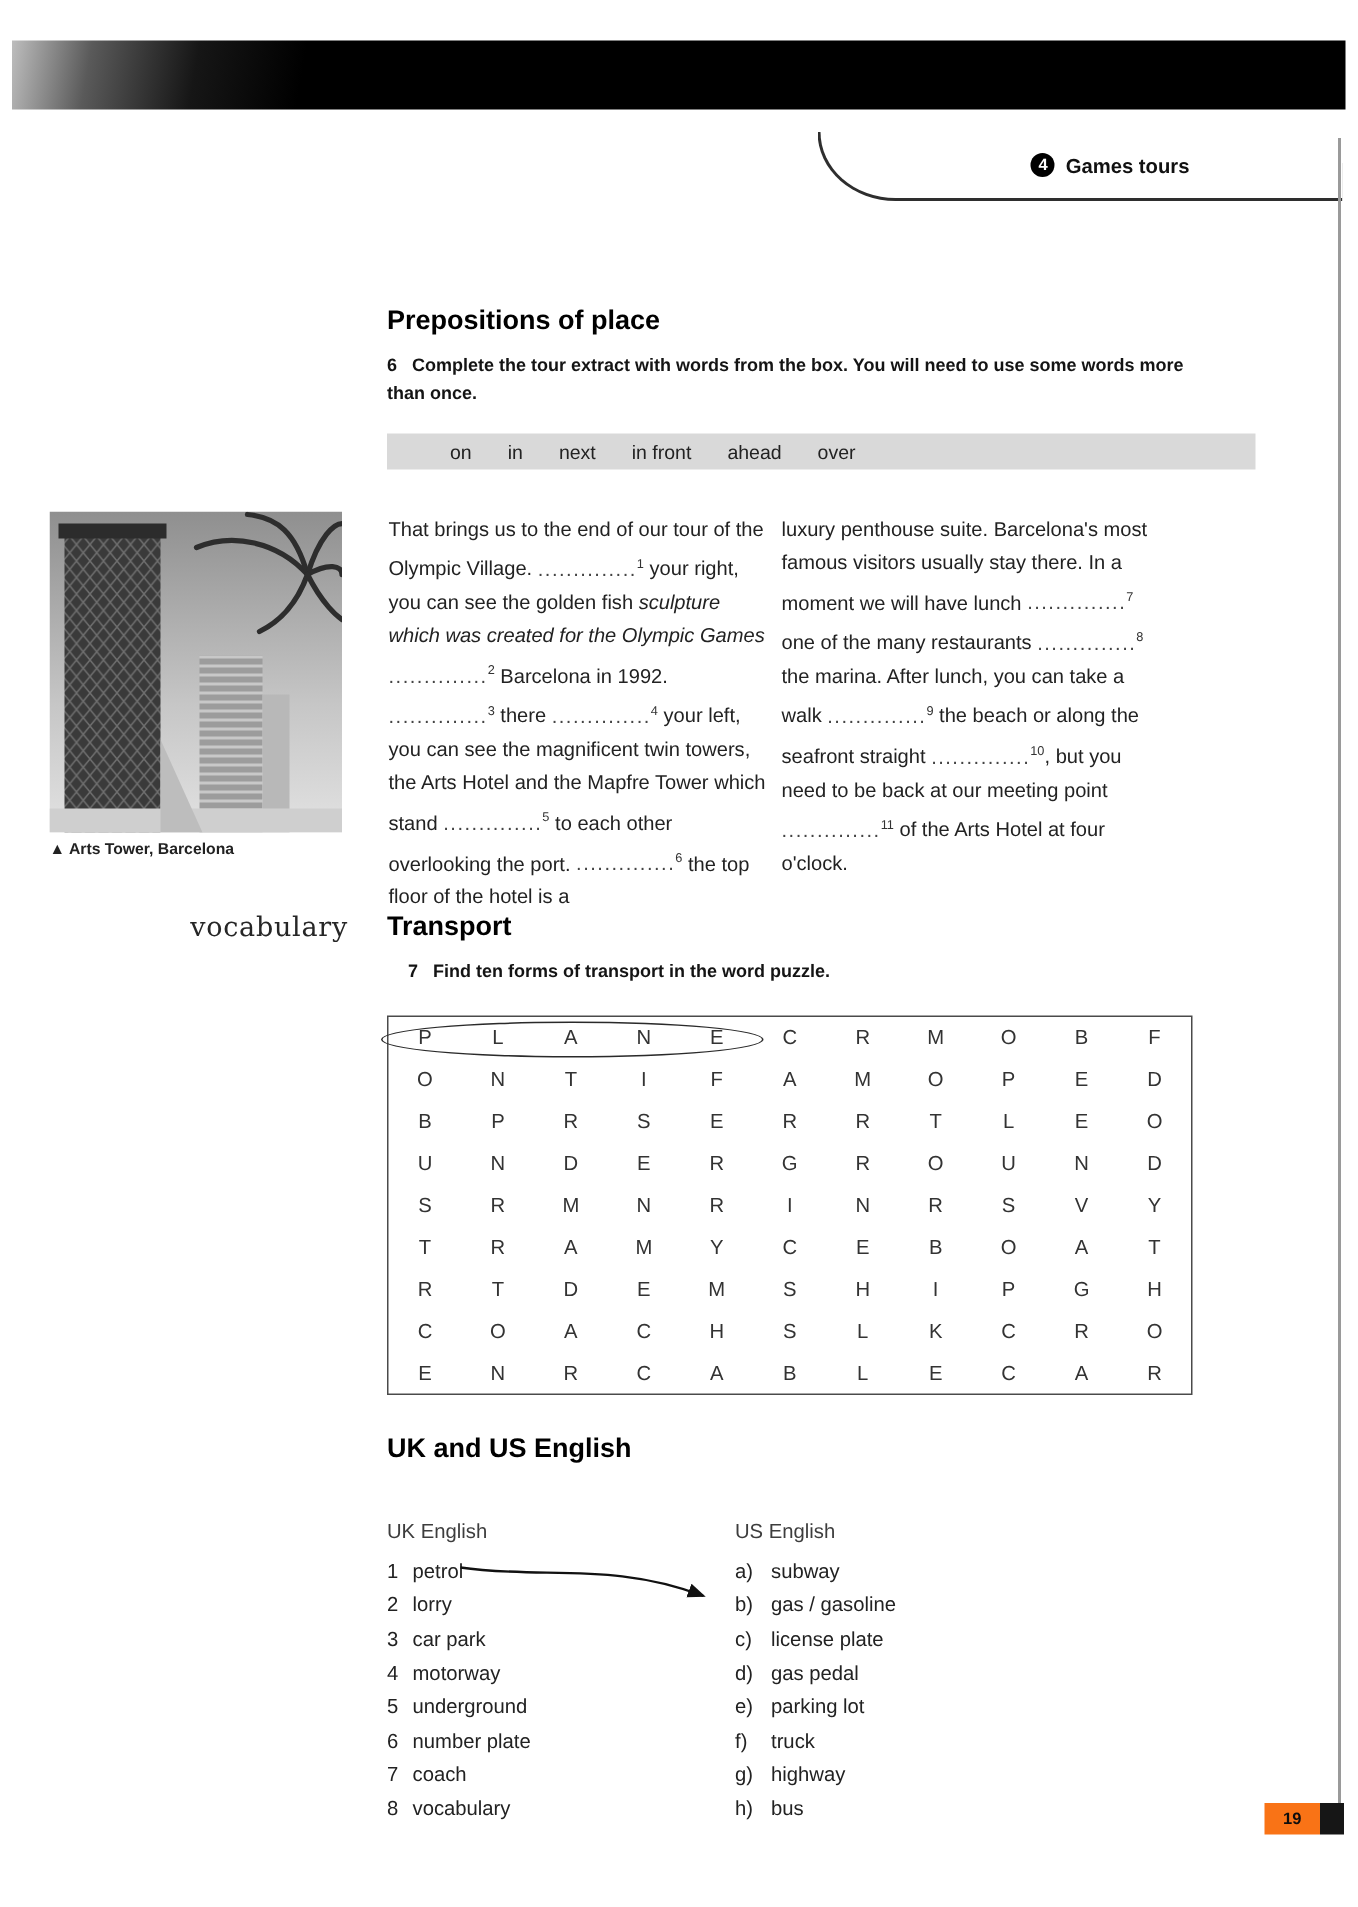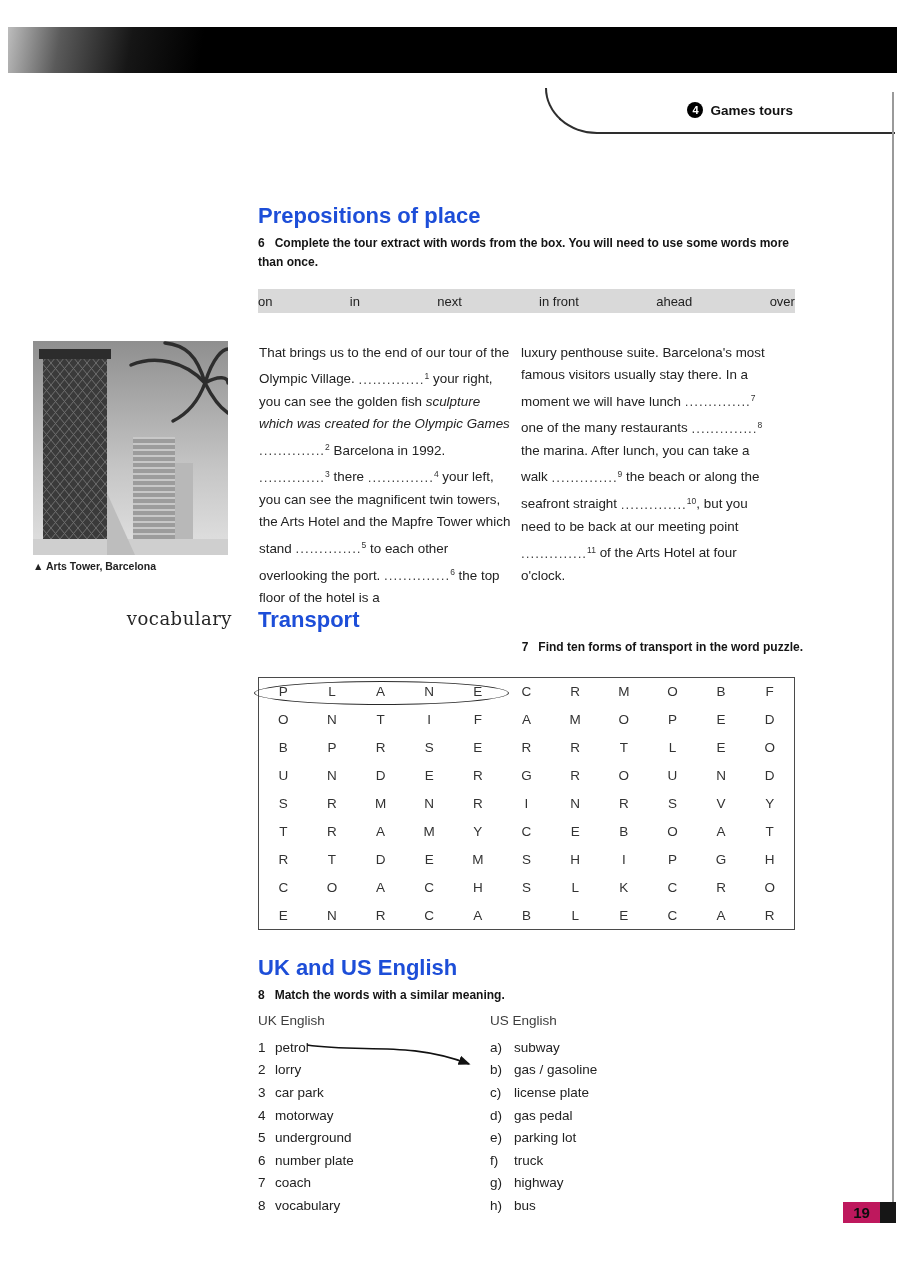--- a/index.html
+++ b/index.html
@@ -20,29 +20,29 @@
     display:flex; align-items:center; justify-content:flex-end; padding-right:102px;
   }
   .unit-badge {
     width:16px; height:16px; border-radius:50%; background:#000; color:#fff;
     font-size:11px; font-weight:bold; display:flex; align-items:center; justify-content:center;
     margin-right:7px;
   }
   .unit-label { font-size:13.5px; font-weight:bold; color:#111; }
   .edge-line { position:absolute; left:892px; top:92px; width:2px; height:1112px; background:#9a9a9a; }
 
-  h2.sec-heading { position:absolute; margin:0; font-size:22px; font-weight:bold; color:#1d4ed8; }
+  h2.sec-heading { position:absolute; margin:0; font-size:18px; font-weight:bold; color:#000000; }
   .exercise { position:absolute; margin:0; font-size:12px; font-weight:bold; color:#141414; line-height:1.62; }
   .ex-num { margin-right:10px; }
 
   
   .word-box {
     position:absolute; left:258px; top:289px; width:537px; height:24px; background:#d9d9d9;
-    display:flex; align-items:center; justify-content:space-between; gap:24px;
-    font-size:13px; color:#222;
+    display:flex; align-items:center; justify-content:flex-start; gap:24px;
+    font-size:13px; color:#222;padding-left:42px;
   }
 
   
   .photo-figure { position:absolute; left:33px; top:341px; width:195px; height:214px; margin:0; }
   .photo-figure svg { display:block; }
   .photo-caption {
     position:absolute; left:33px; top:560px; font-size:10.5px; font-weight:bold; color:#222;
   }
 
   
@@ -79,22 +79,22 @@
   .m-row { display:flex; height:22.6px; align-items:center; font-size:13.5px; color:#222; }
   .m-key { width:17px; flex:none; }
   .us .m-key { width:24px; }
   .match-arrow { position:absolute; left:303px; top:1037px; }
 
   
   .page-num-box {
     position:absolute; left:843px; top:1202px; width:53px; height:21px; display:flex;
   }
   .page-num-box .num {
-    flex:1; background:#be185d; display:flex; align-items:center; justify-content:center;
-    font-size:15px; font-weight:bold; color:#0d0d0d;
+    flex:1; background:#f97316; display:flex; align-items:center; justify-content:center;
+    font-size:11px; font-weight:bold; color:#0d0d0d;
   }
   .page-num-box .blk { width:16px; background:#161616; }
 </style>
 </head>
 <body>
 
 <div class="page">
 
   <div class="top-bar"></div>
 
@@ -156,21 +156,21 @@
   </figure>
   <div class="photo-caption">▲ Arts Tower, Barcelona</div>
 
   <div class="tour-columns">
     <div class="tour-col"><span>That brings us to the end of our tour of the Olympic Village. </span><span class="blank">..............<sup>1</sup></span><span> your right, you can see the golden fish </span><span class="italic">sculpture which was created for the Olympic Games</span><span> </span><span class="blank">..............<sup>2</sup></span><span> Barcelona in 1992. </span><span class="blank">..............<sup>3</sup></span><span> there </span><span class="blank">..............<sup>4</sup></span><span> your left, you can see the magnificent twin towers, the Arts Hotel and the Mapfre Tower which stand </span><span class="blank">..............<sup>5</sup></span><span> to each other overlooking the port. </span><span class="blank">..............<sup>6</sup></span><span> the top floor of the hotel is a</span></div>
     <div class="tour-col"><span>luxury penthouse suite. Barcelona's most famous visitors usually stay there. In a moment we will have lunch </span><span class="blank">..............<sup>7</sup></span><span> one of the many restaurants </span><span class="blank">..............<sup>8</sup></span><span> the marina. After lunch, you can take a walk </span><span class="blank">..............<sup>9</sup></span><span> the beach or along the seafront straight </span><span class="blank">..............<sup>10</sup></span><span>, but you need to be back at our meeting point </span><span class="blank">..............<sup>11</sup></span><span> of the Arts Hotel at four o'clock.</span></div>
   </div>
 
   <div class="vocab-label">vocabulary</div>
   <h2 class="sec-heading" style="left:258px; top:607px;">Transport</h2>
-  <p class="exercise" style="left:258px; top:638px; width:545px;text-align:right;">
+  <p class="exercise" style="left:272px; top:638px; width:545px;">
     <span class="ex-num">7</span><span>Find ten forms of transport in the word puzzle.</span>
   </p>
 
   <div class="puzzle">
     <div class="puzzle-grid">
         <div class="pz-cell">P</div>
         <div class="pz-cell">L</div>
         <div class="pz-cell">A</div>
         <div class="pz-cell">N</div>
         <div class="pz-cell">E</div>
@@ -266,23 +266,20 @@
         <div class="pz-cell">L</div>
         <div class="pz-cell">E</div>
         <div class="pz-cell">C</div>
         <div class="pz-cell">A</div>
         <div class="pz-cell">R</div>
       </div>
     <div class="pz-circle"></div>
   </div>
 
   <h2 class="sec-heading" style="left:258px; top:955px;">UK and US English</h2>
-  <p class="exercise" style="left:258px; top:986px; width:545px;">
-    <span class="ex-num">8</span><span>Match the words with a similar meaning.</span>
-  </p>
 
   <div class="col-header" style="left:258px; top:1013px;">UK English</div>
   <div class="col-header" style="left:490px; top:1013px;">US English</div>
 
   <div class="match-list uk" style="left:258px; top:1036px;">
       <div class="m-row">
         <span class="m-key">1</span>
         <span class="m-word">petrol</span>
       </div>
       <div class="m-row">

